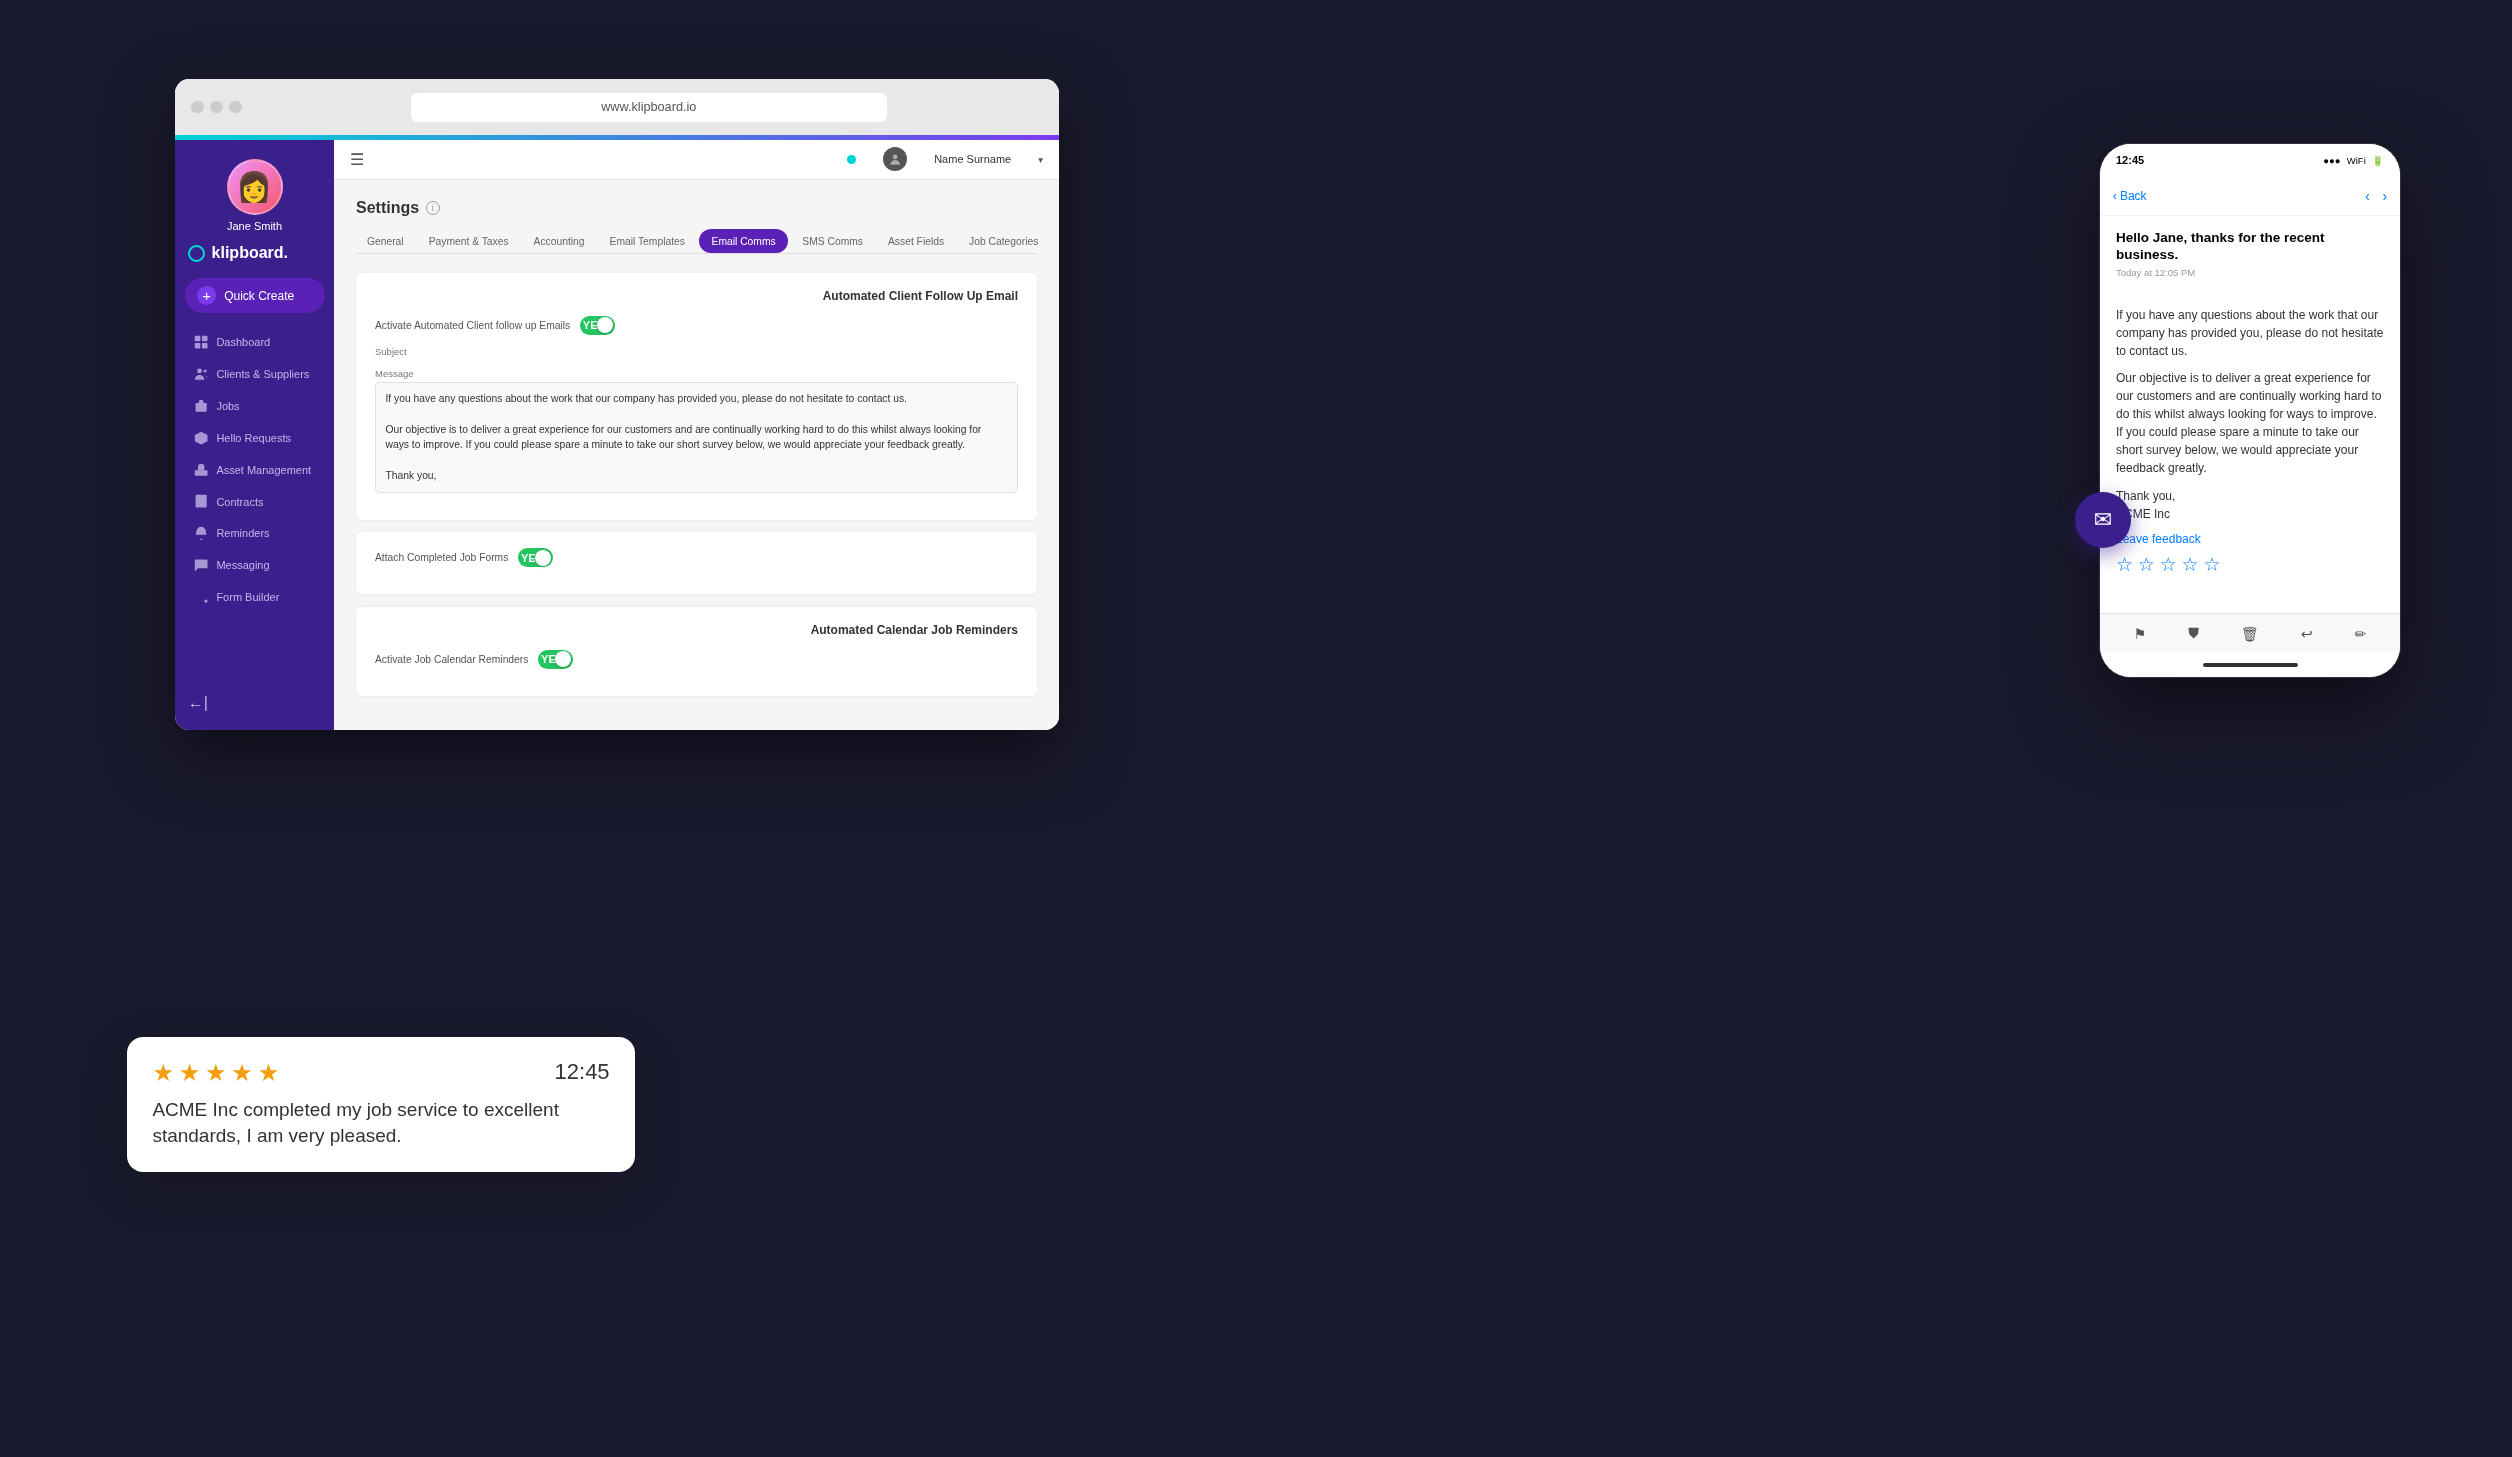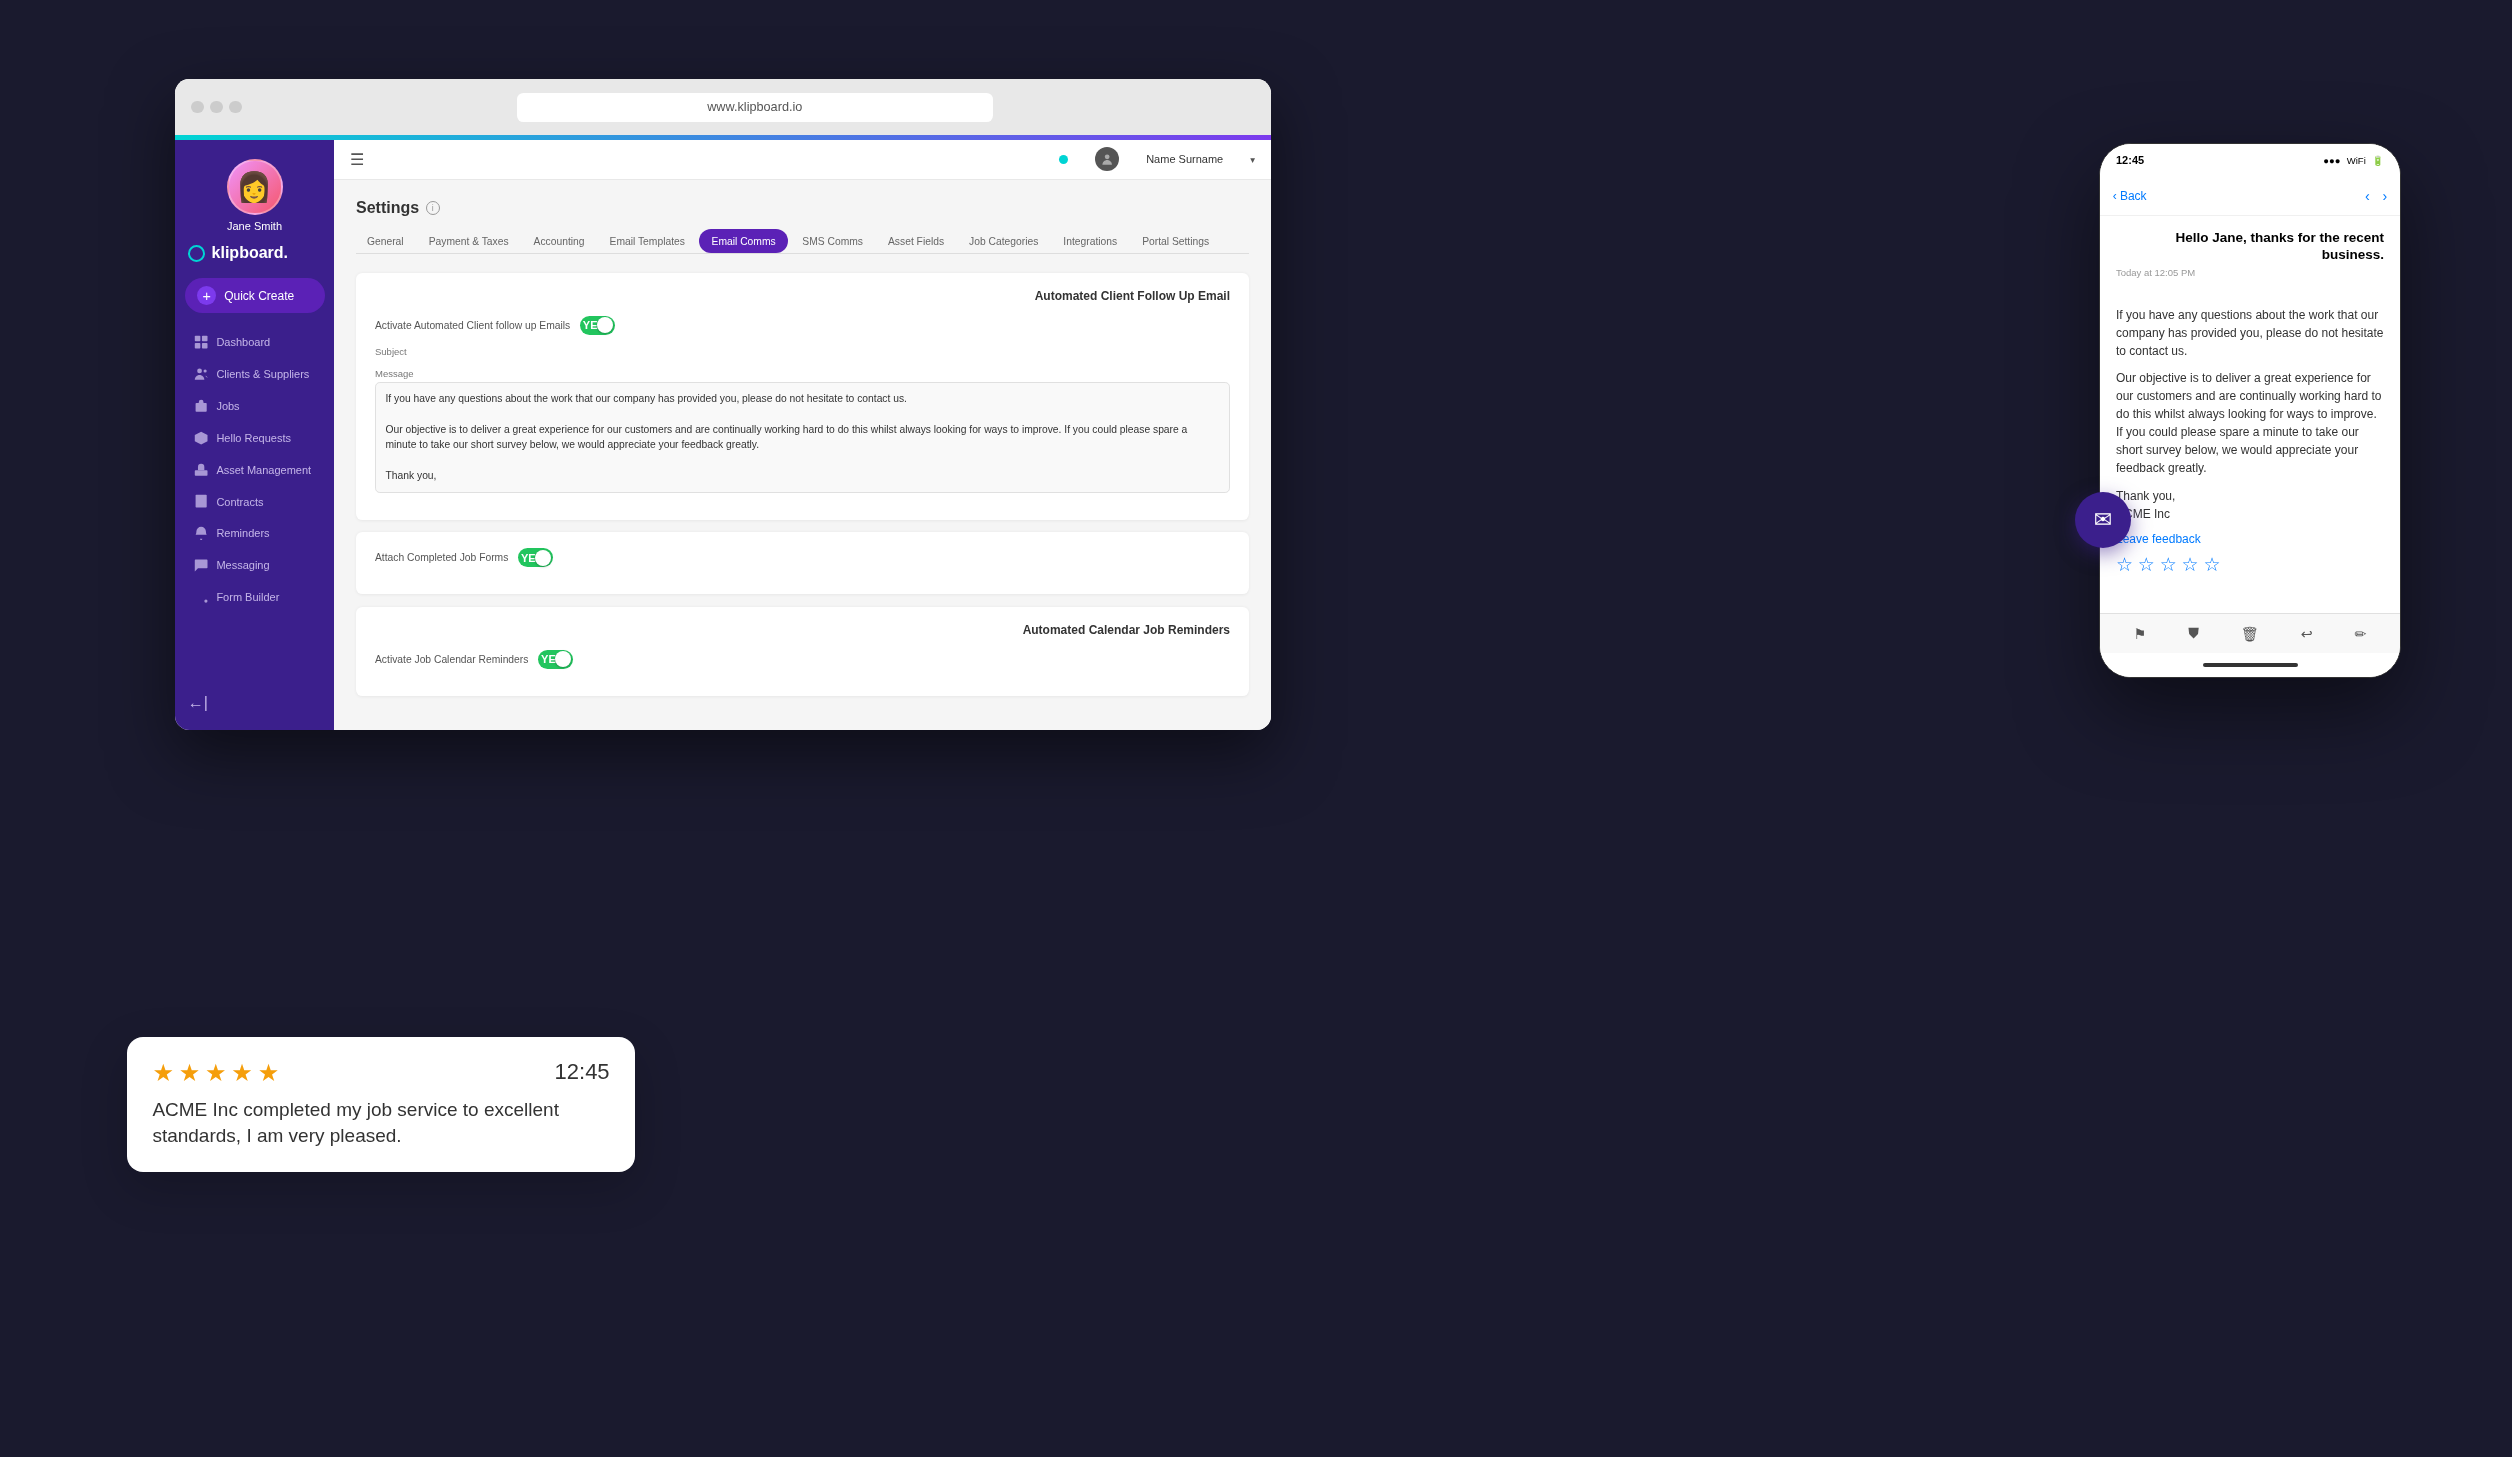--- a/index.html
+++ b/index.html
@@ -10,21 +10,21 @@
       font-family: -apple-system, BlinkMacSystemFont, 'Segoe UI', sans-serif;
       overflow: hidden;
       position: relative;
     }
 
     
     .browser-window {
       position: absolute;
       top: 79px;
       left: 175px;
-      width: 1096px;
+      width: 884px;
       height: 651px;
       background: #fff;
       border-radius: 14.3px;
       box-shadow: 0 24px 64px rgba(0,0,0,0.5);
       overflow: hidden;
     }
 
     .browser-chrome {
       height: 56px;
       background: #e8e8e8;
@@ -448,21 +448,20 @@
       padding: 12.7px 16px;
       min-height: 397px;
     }
 
     .phone-greeting {
       font-size: 13.5px;
       font-weight: 600;
       color: #000;
       line-height: 1.3;
       margin-bottom: 3.2px;
-      text-align: right;
     }
 
     .phone-timestamp {
       font-size: 9.5px;
       color: #999;
       margin-bottom: 28px;
     }
 
     .phone-message-text {
       font-size: 12px;

